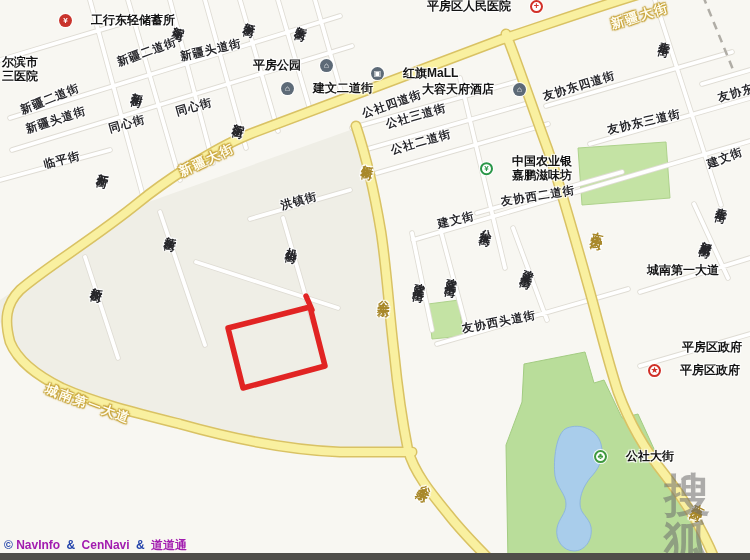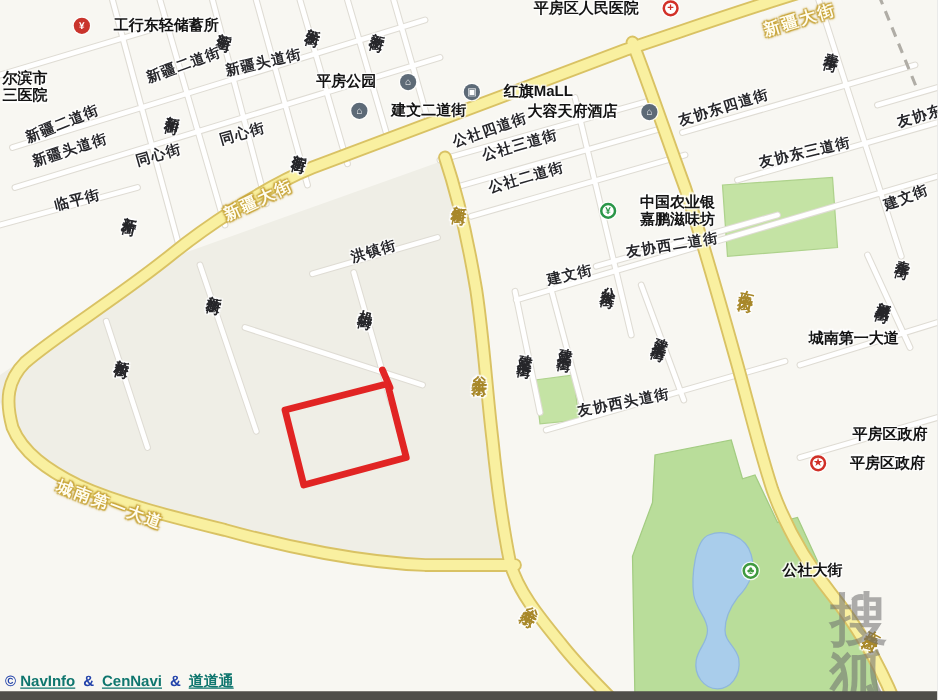--- a/index.html
+++ b/index.html
@@ -24,21 +24,21 @@
     font-size:8px;line-height:1;flex:0 0 auto;box-shadow:0 0 0 1px rgba(255,255,255,.85);text-shadow:none;}
   .bank-icon{background:#c9342c;color:#fff;}
   .hospital-icon{background:#fff;border:2px solid #d23128;color:#d23128;font-weight:bold;font-size:9px;}
   .inn-icon,.community-icon,.hotel-icon,.mall-icon,.shop-icon{background:#5d6a77;color:#fff;}
   .bank-green-icon{background:#fff;border:2px solid #2a9648;color:#2a9648;font-weight:bold;}
   .gov-icon{background:#fff;border:2px solid #d03028;color:#d03028;font-size:9px;}
   .park-icon{background:#fff;border:2px solid #3f9a3f;color:#3f9a3f;font-size:9px;}
   #watermark{position:absolute;left:664px;top:472px;pointer-events:none;}
   #wm-logo{font-size:46px;font-weight:700;letter-spacing:5px;color:rgba(110,110,110,.55);line-height:1;}
   #attribution{position:absolute;left:4px;top:537px;font-size:12px;font-weight:700;color:#2242aa;}
-  #attribution a{color:#0f766e;text-decoration:underline;cursor:pointer;}
+  #attribution a{color:#a21caf;cursor:pointer;}
   #attribution .amp{margin:0 3px;}
   #bottom-bar{position:absolute;left:0;top:553px;width:750px;height:7px;background:#4f4e4a;}
 </style>
 </head>
 <body>
 
 <div id="stage">
 
   <svg id="geom" width="750" height="560" viewBox="0 0 750 560">
 

